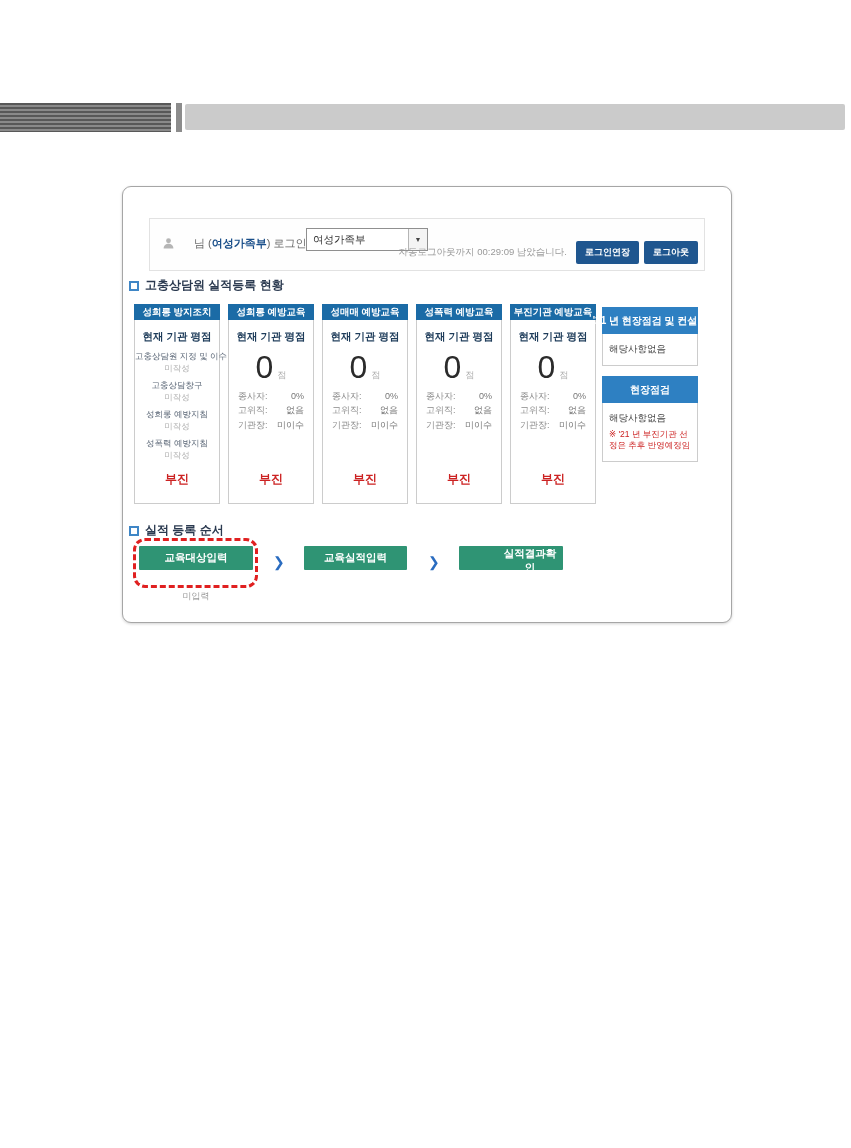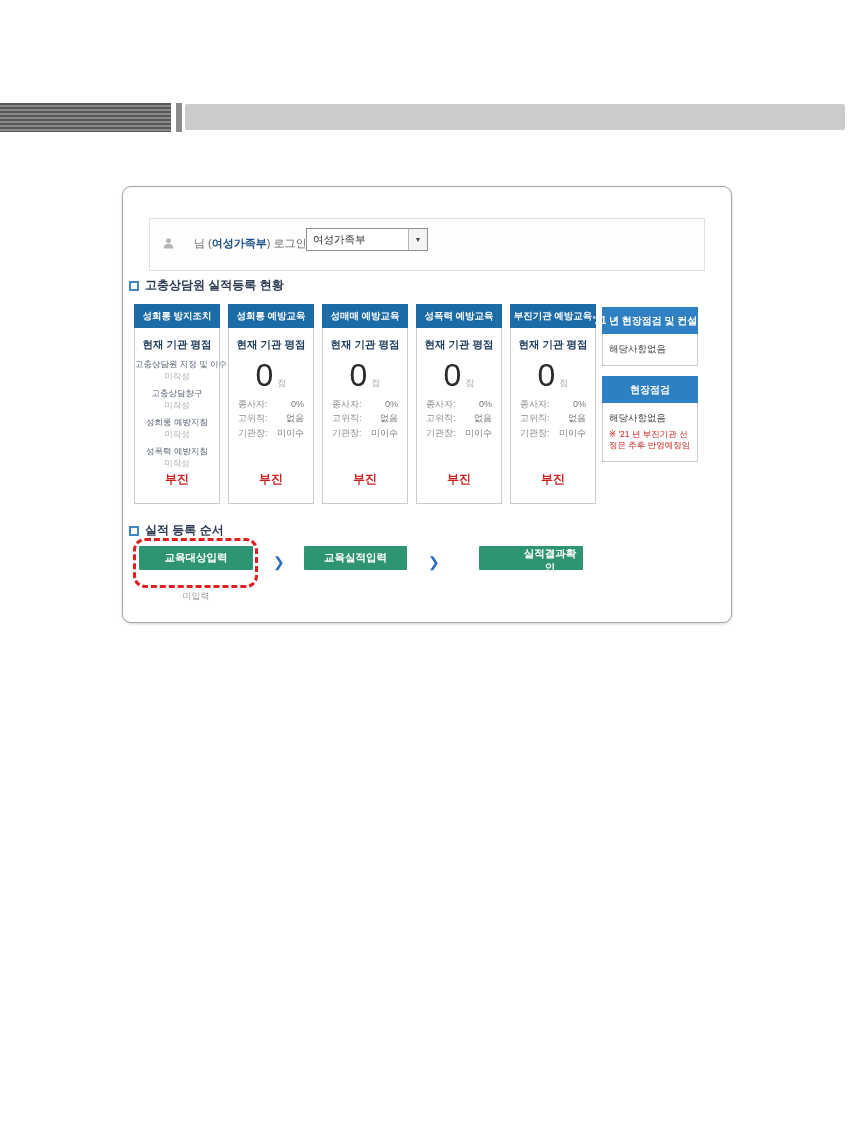--- a/index.html
+++ b/index.html
@@ -47,21 +47,21 @@
     font-size:9px;font-weight:bold;padding:5px 9px;cursor:pointer;
     font-family:inherit;
   }
   
   .section-title{position:absolute;left:6px;display:flex;align-items:center;font-size:12px;font-weight:bold;color:#2b3a50;}
   .bullet{display:inline-block;width:6px;height:6px;border:2px solid #3f86c6;margin-right:6px;background:#fff;}
   
   .cards{position:absolute;left:11px;top:117px;display:flex;gap:8px;}
   .card{width:86px;height:200px;border:1px solid #ccc;background:#fff;position:relative;box-sizing:border-box;}
   .card-header{
-    height:24px;margin:-1px -1px 0 -1px;background:#1b6ba6;color:#fff;
+    height:16px;margin:-1px -1px 0 -1px;background:#1b6ba6;color:#fff;
     display:flex;align-items:center;justify-content:center;
     font-size:9.5px;font-weight:bold;white-space:nowrap;
   }
   .card-body{text-align:center;}
   .score-label{font-size:10.5px;font-weight:bold;color:#1e3c5a;margin-top:10px;margin-bottom:7px;white-space:nowrap;}
   .citem{margin-bottom:5px;}
   .citem-label{font-size:8.5px;color:#5a6676;white-space:nowrap;}
   .citem-value{font-size:8.5px;color:#b0b0b0;}
   .score-line{margin:2px 0 6px 0;}
   .score-big{font-size:32px;color:#2b2b2b;line-height:1;}
@@ -109,20 +109,25 @@
       <svg width="13" height="13" viewBox="0 0 16 16">
           <circle cx="8" cy="4.6" r="3" fill="#b5b5b5"></circle>
           <path d="M2 14c0-3.4 2.7-5.6 6-5.6s6 2.2 6 5.6z" fill="#b5b5b5"></path>
         </svg>
     </span>
     <div class="greeting"><span>님 (</span><span class="org">여성가족부</span><span>) 로그인을 환영합니다.</span></div>
     <div class="org-select">
       <span class="org-select-value">여성가족부</span>
       <span class="org-select-arrow">▼</span>
     </div>
+    <div class="timer-row">
+      <span class="timer">자동로그아웃까지 00:29:09 남았습니다.</span>
+      <button class="navy-btn">로그인연장</button>
+      <button class="navy-btn">로그아웃</button>
+    </div>
   </div>
 
   <div class="section-title" style="top:90px;">
     <span class="bullet"></span>
     <span>고충상담원 실적등록 현황</span>
   </div>
 
   <div class="cards">
 
     <div class="card">
@@ -252,17 +257,17 @@
     <span class="bullet"></span>
     <span>실적 등록 순서</span>
   </div>
 
   <div class="steps">
     <div class="dashed-highlight"></div>
     <button class="step-btn" style="left:16px;width:114px;">교육대상입력</button>
     <span class="step-arrow" style="left:150px;">❯</span>
     <button class="step-btn" style="left:181px;width:103px;">교육실적입력</button>
     <span class="step-arrow" style="left:305px;">❯</span>
-    <button class="step-btn" style="left:356px;width:104px;padding-left:44px;">실적결과확인</button>
+    <button class="step-btn" style="left:336px;width:104px;padding-left:44px;">실적결과확인</button>
     <div class="step-sub">미입력</div>
   </div>
 
 </div>
 
 </body></html>

